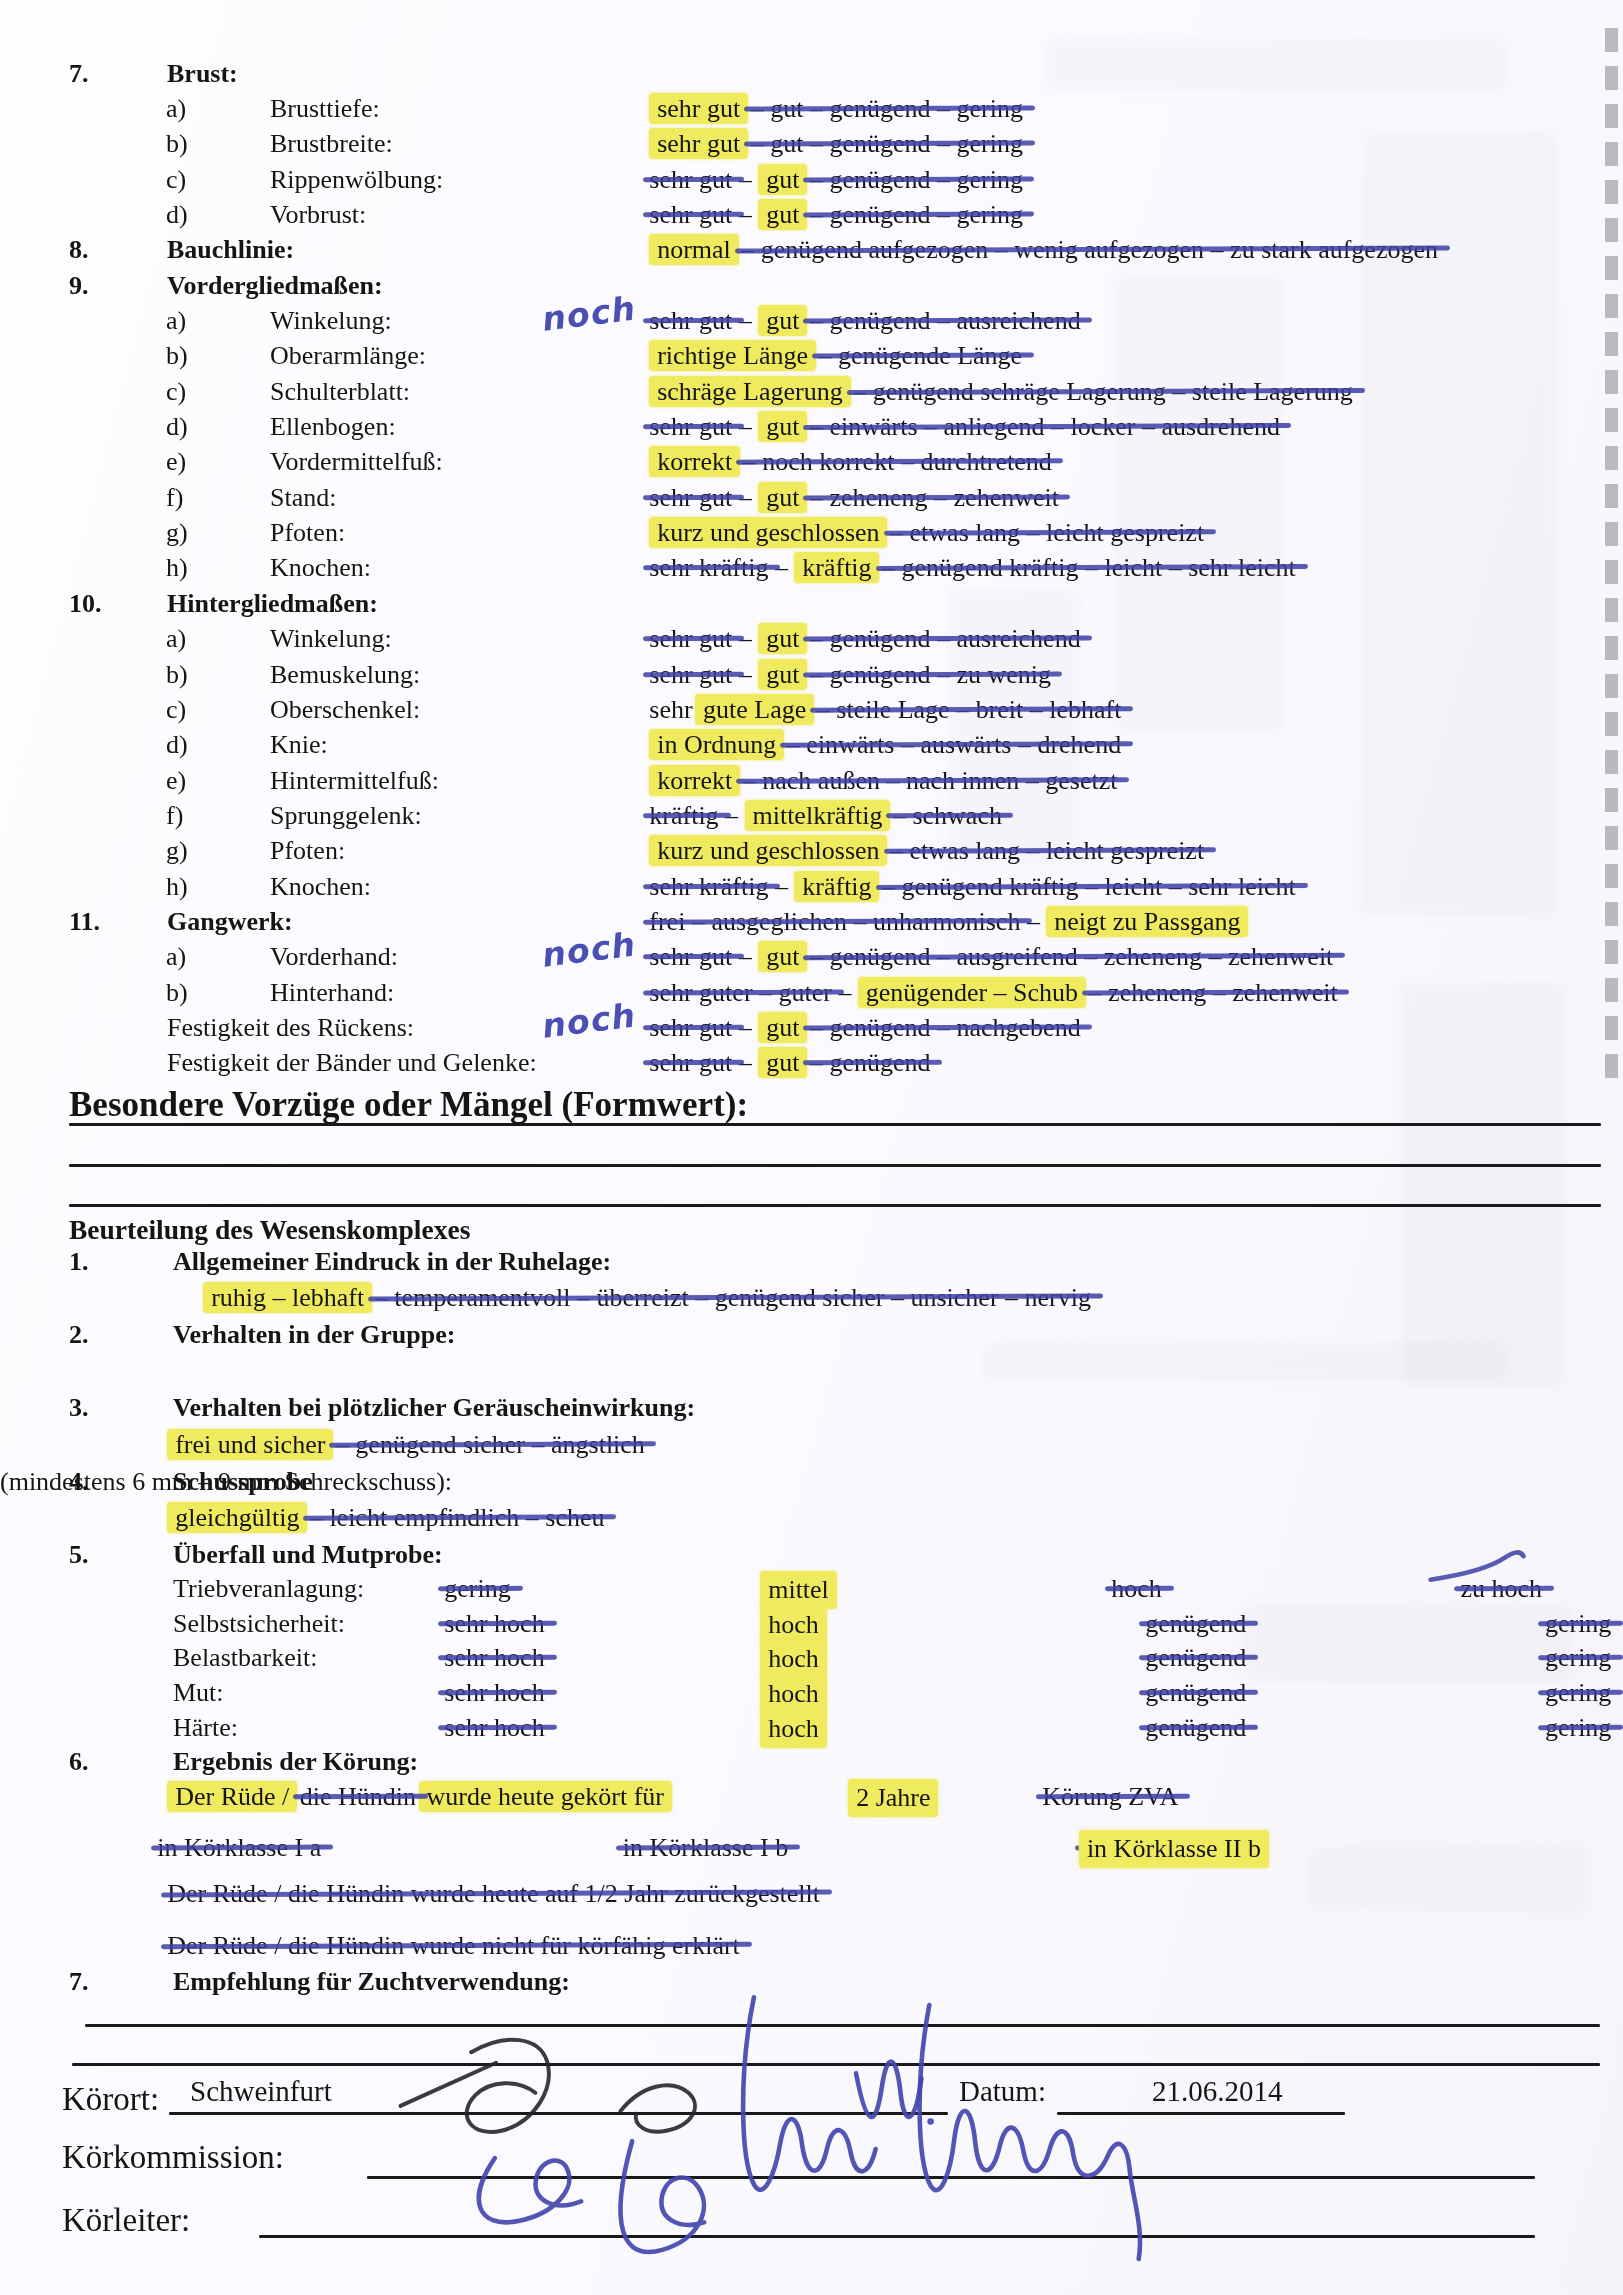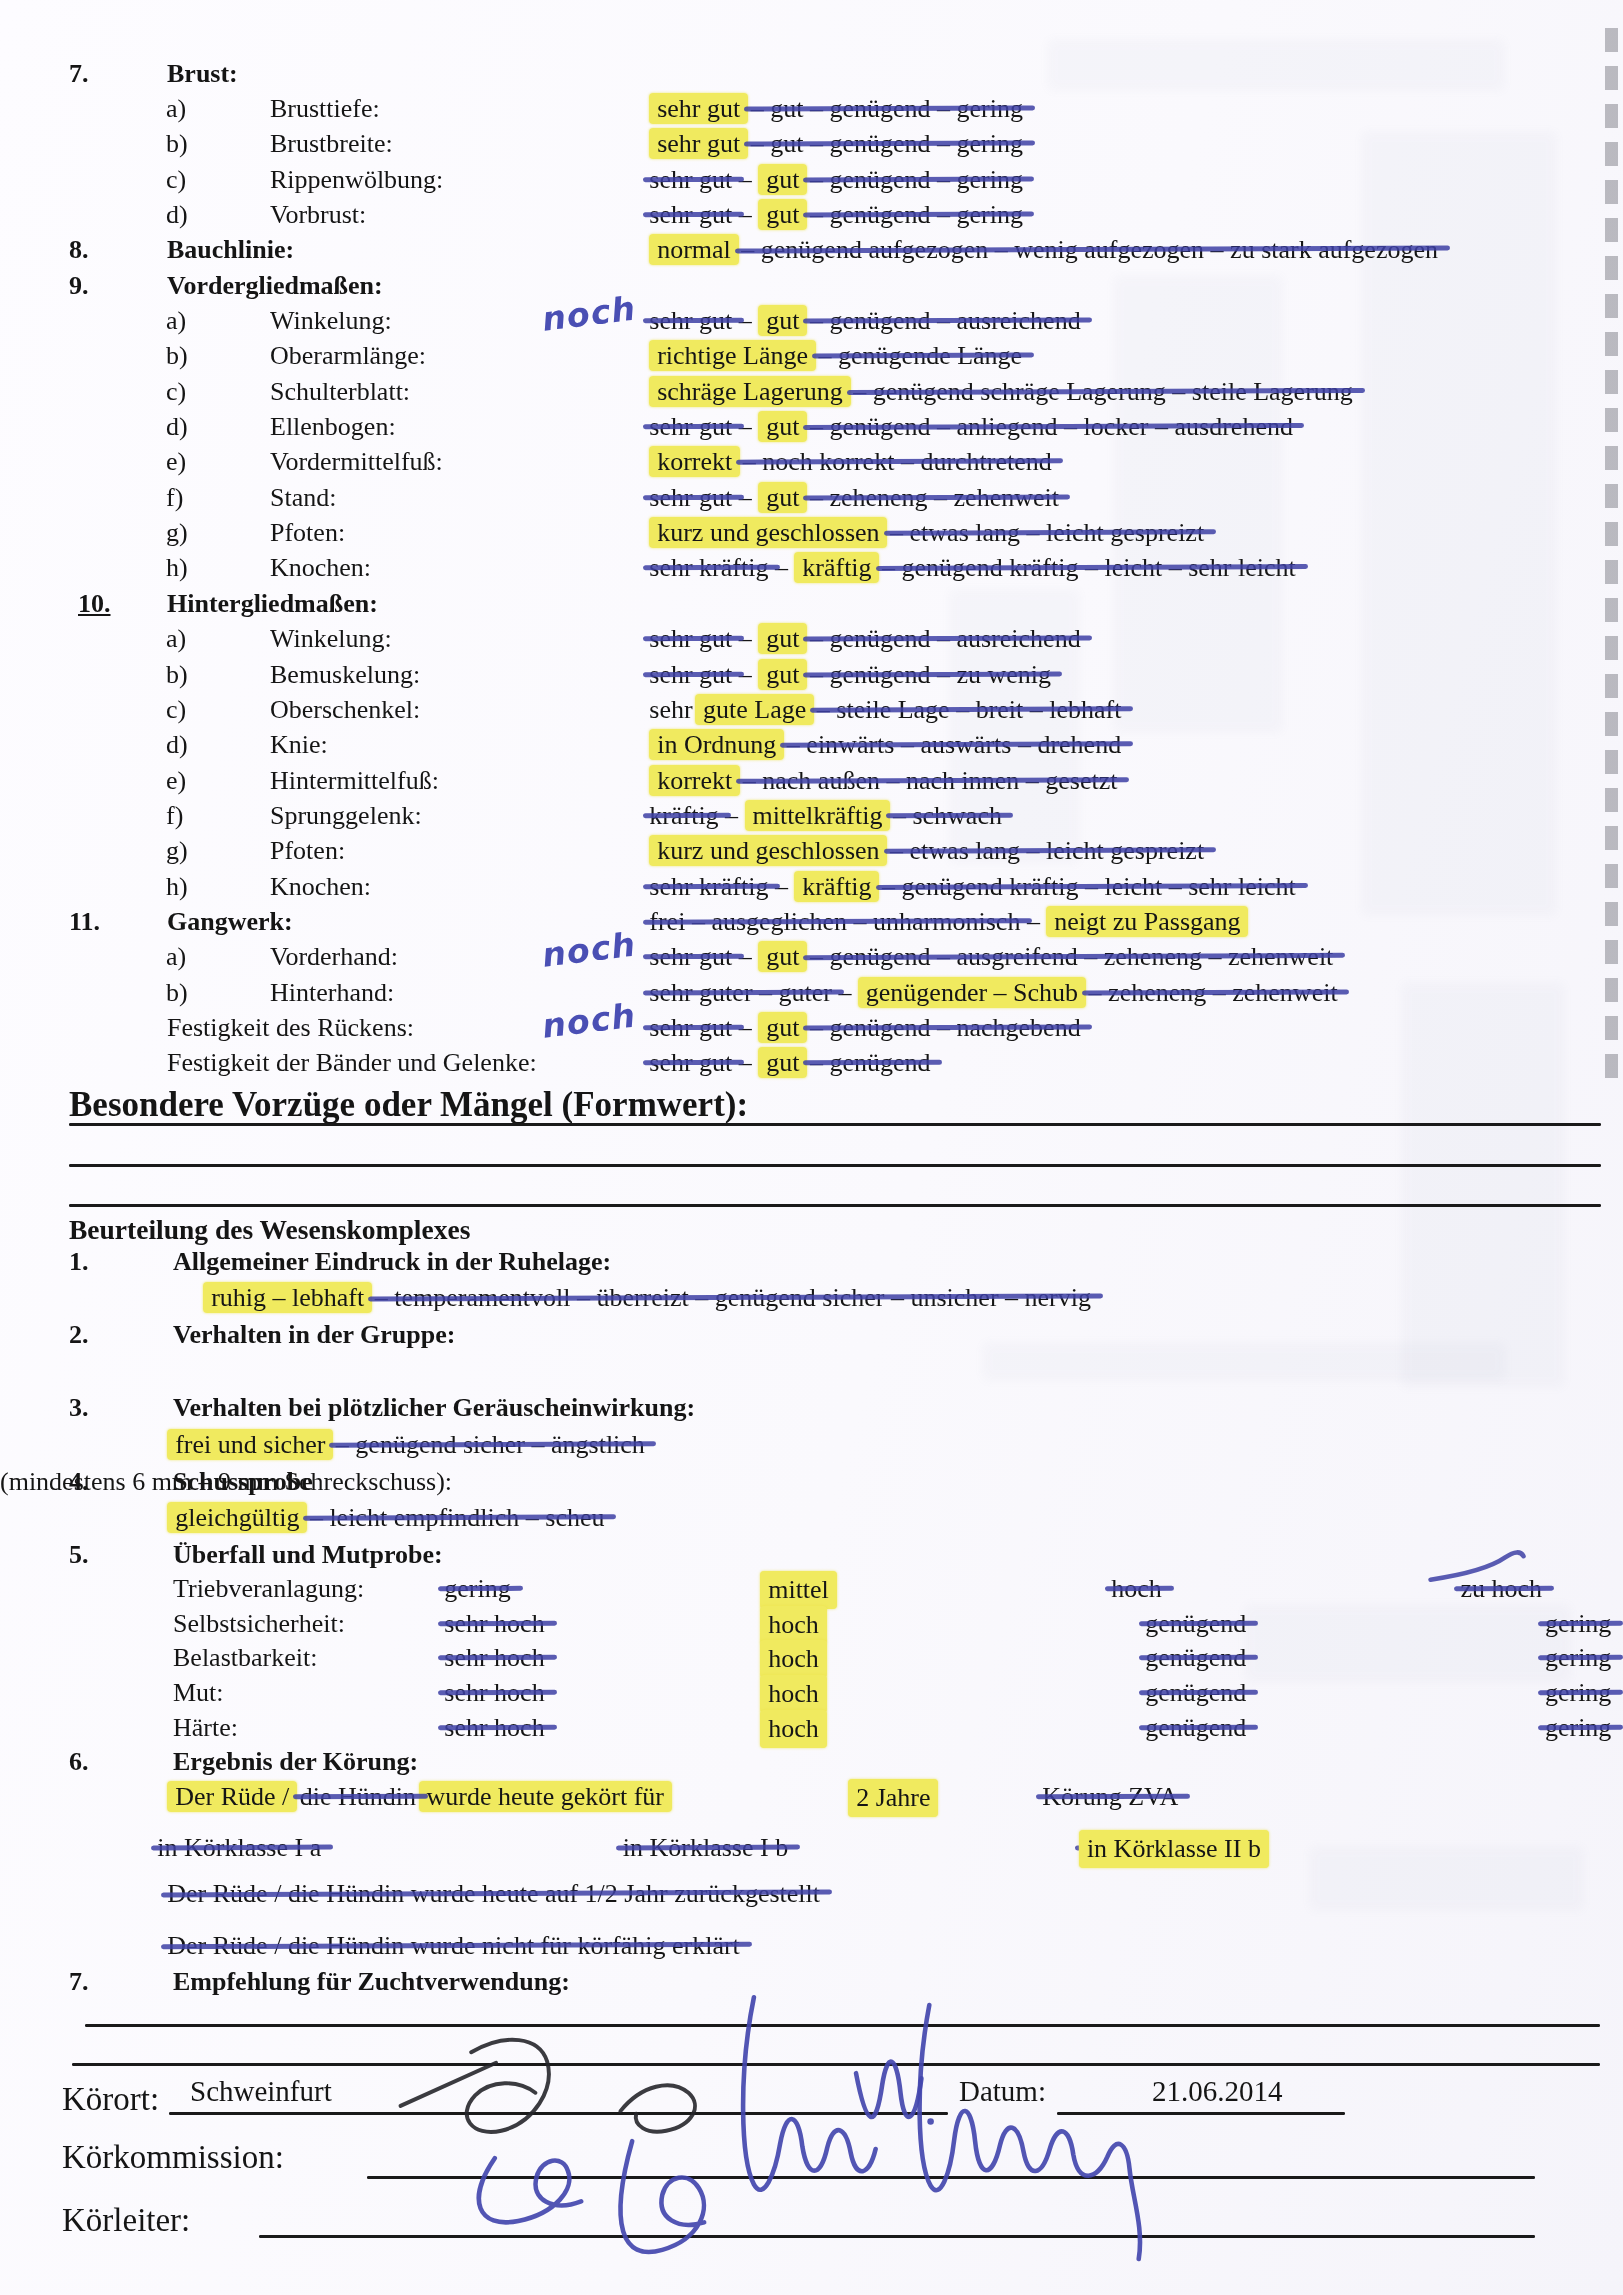--- a/index.html
+++ b/index.html
@@ -138,21 +138,21 @@
       <span class="val abs" style="left: 648px;"><span class="hl">richtige Länge</span><span class="st">– genügende Länge</span></span>
     </div>
     <div class="row" style="top: 374px;">
       <span class="abs" style="left: 166px;">c)</span>
       <span class="abs" style="left: 270px;">Schulterblatt:</span>
       <span class="val abs" style="left: 648px;"><span class="hl">schräge Lagerung</span><span class="st">– genügend schräge Lagerung – steile Lagerung</span></span>
     </div>
     <div class="row" style="top: 409px;">
       <span class="abs" style="left: 166px;">d)</span>
       <span class="abs" style="left: 270px;">Ellenbogen:</span>
-      <span class="val abs" style="left: 648px;"><span class="st">sehr gut</span><span class="sep">–</span><span class="hl">gut</span><span class="st">– genügend – anliegend – locker – ausdrehend</span></span>
+      <span class="val abs" style="left: 648px;"><span class="st">sehr gut</span><span class="sep">–</span><span class="hl">gut</span><span class="st">– einwärts – anliegend – locker – ausdrehend</span></span>
     </div>
     <div class="row" style="top: 444px;">
       <span class="abs" style="left: 166px;">e)</span>
       <span class="abs" style="left: 270px;">Vordermittelfuß:</span>
       <span class="val abs" style="left: 648px;"><span class="hl">korrekt</span><span class="st">– noch korrekt – durchtretend</span></span>
     </div>
     <div class="row" style="top: 480px;">
       <span class="abs" style="left: 166px;">f)</span>
       <span class="abs" style="left: 270px;">Stand:</span>
       <span class="val abs" style="left: 648px;"><span class="st">sehr gut</span><span class="sep">–</span><span class="hl">gut</span><span class="st">– zeheneng – zehenweit</span></span>
@@ -161,21 +161,21 @@
       <span class="abs" style="left: 166px;">g)</span>
       <span class="abs" style="left: 270px;">Pfoten:</span>
       <span class="val abs" style="left: 648px;"><span class="hl">kurz und geschlossen</span><span class="st">– etwas lang – leicht gespreizt</span></span>
     </div>
     <div class="row" style="top: 550px;">
       <span class="abs" style="left: 166px;">h)</span>
       <span class="abs" style="left: 270px;">Knochen:</span>
       <span class="val abs" style="left: 648px;"><span class="st">sehr kräftig</span><span class="sep">–</span><span class="hl">kräftig</span><span class="st">– genügend kräftig – leicht – sehr leicht</span></span>
     </div>
     <div class="row" style="top: 586px;">
-      <span class="abs b" style="left: 78px; text-decoration: underline;">10.</span>
+      <span class="abs b" style="left: 69px;">10.</span>
       <span class="abs b" style="left: 167px;">Hintergliedmaßen:</span>
     </div>
     <div class="row" style="top: 621px;">
       <span class="abs" style="left: 166px;">a)</span>
       <span class="abs" style="left: 270px;">Winkelung:</span>
       <span class="val abs" style="left: 648px;"><span class="st">sehr gut</span><span class="sep">–</span><span class="hl">gut</span><span class="st">– genügend – ausreichend</span></span>
     </div>
     <div class="row" style="top: 657px;">
       <span class="abs" style="left: 166px;">b)</span>
       <span class="abs" style="left: 270px;">Bemuskelung:</span>

